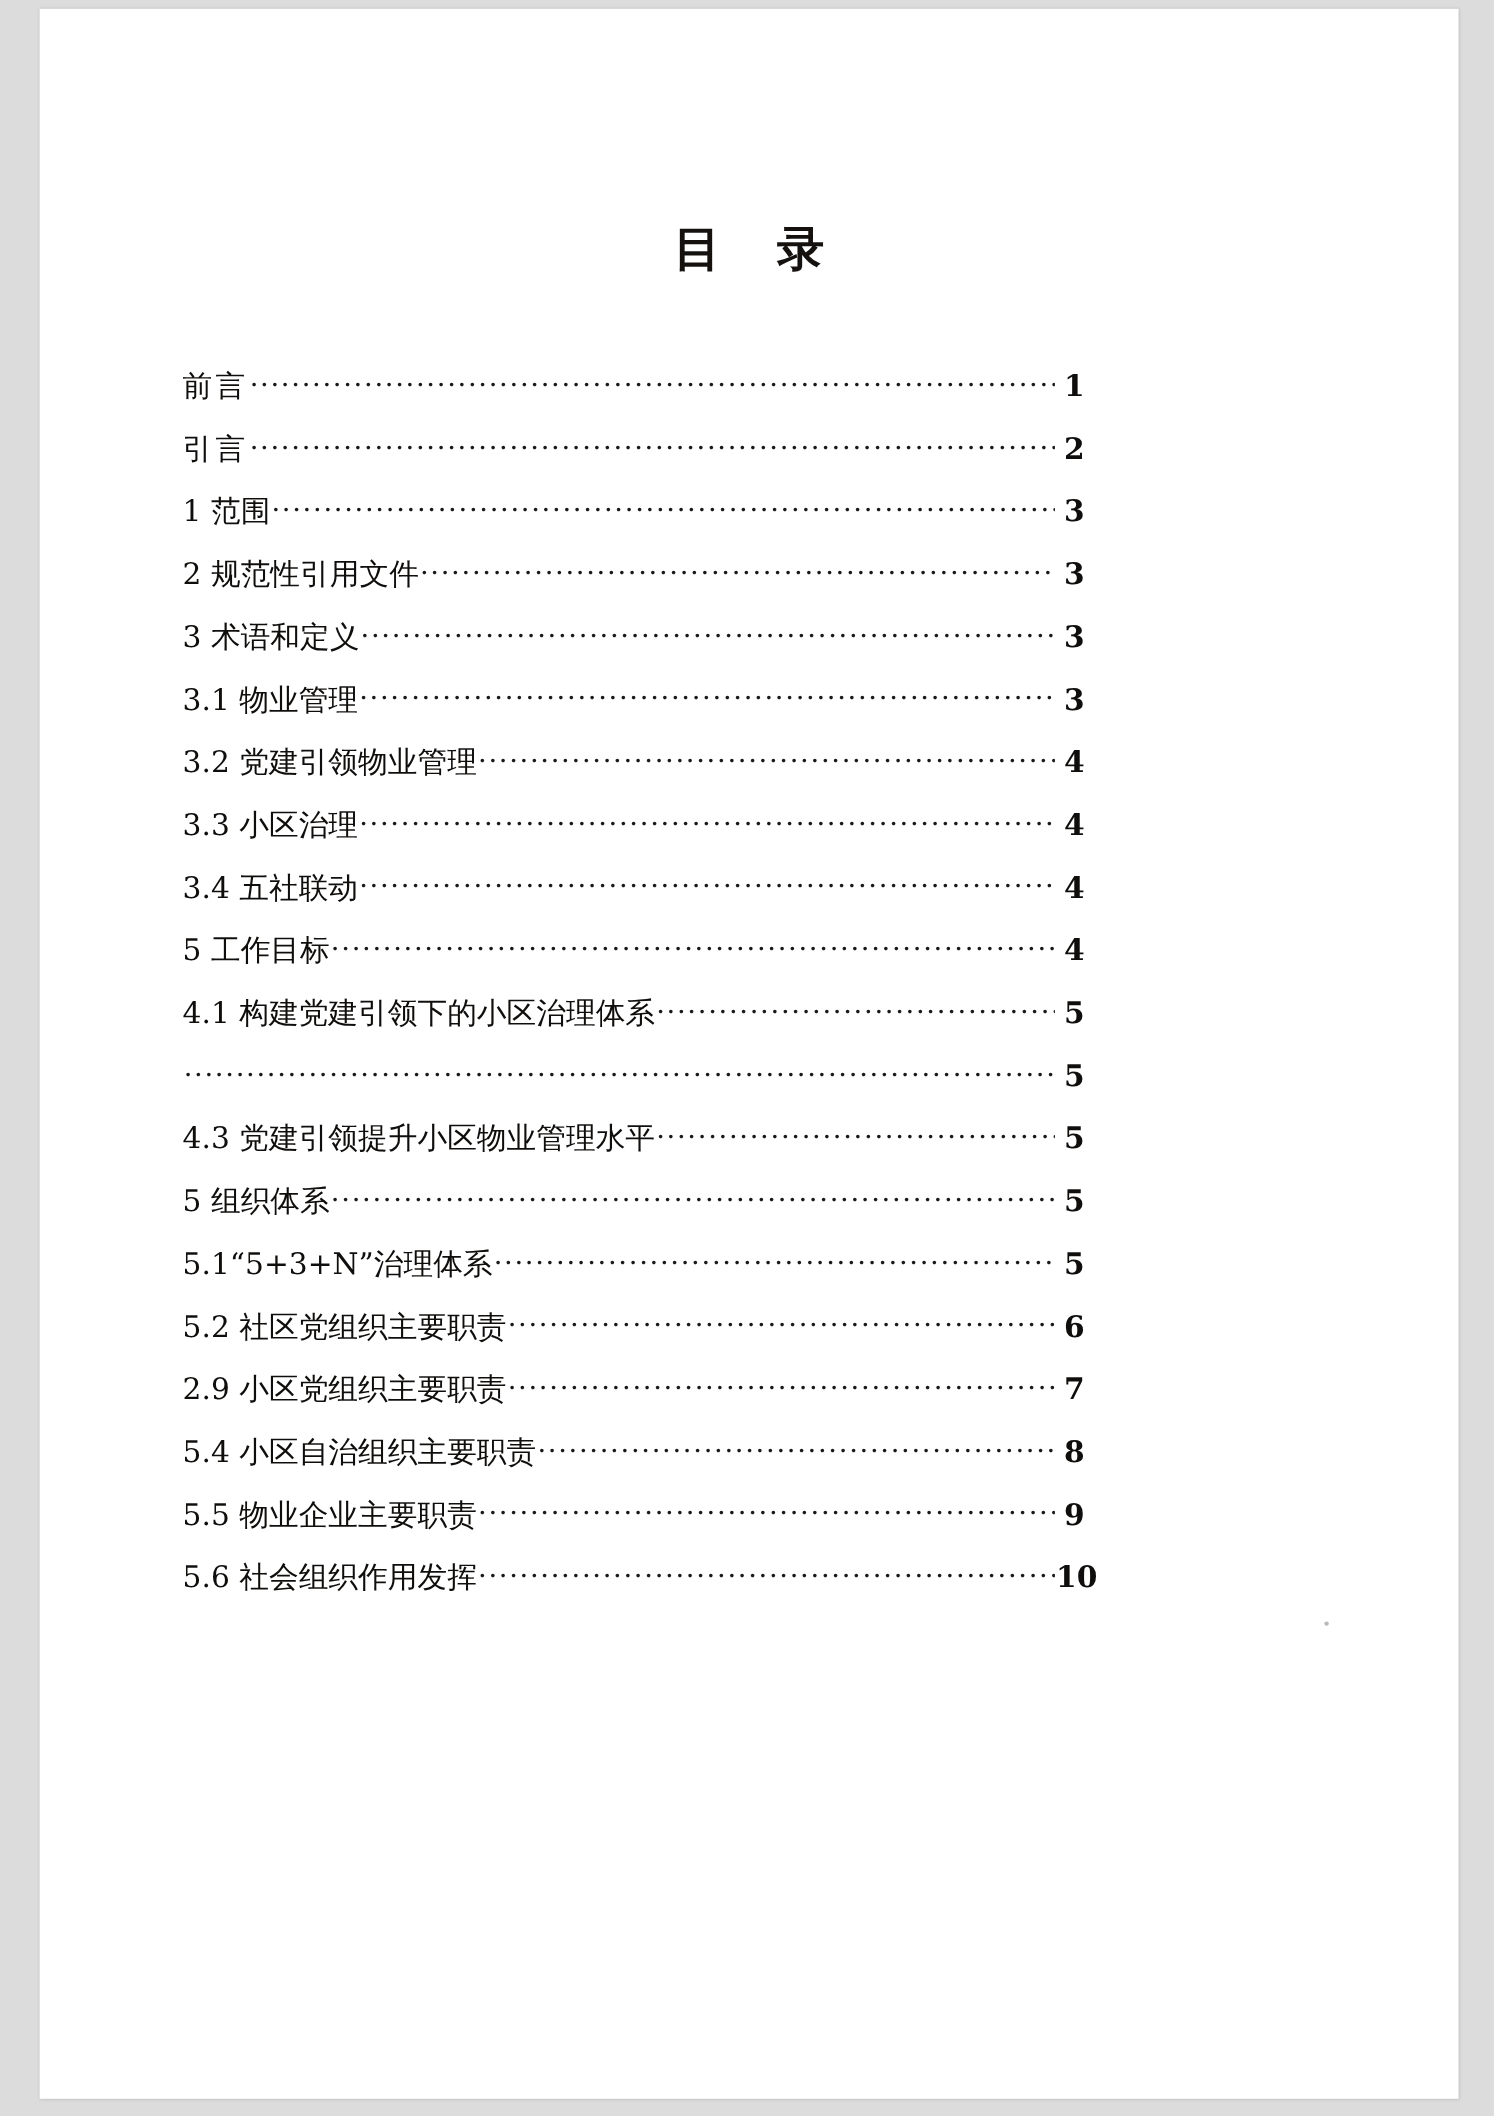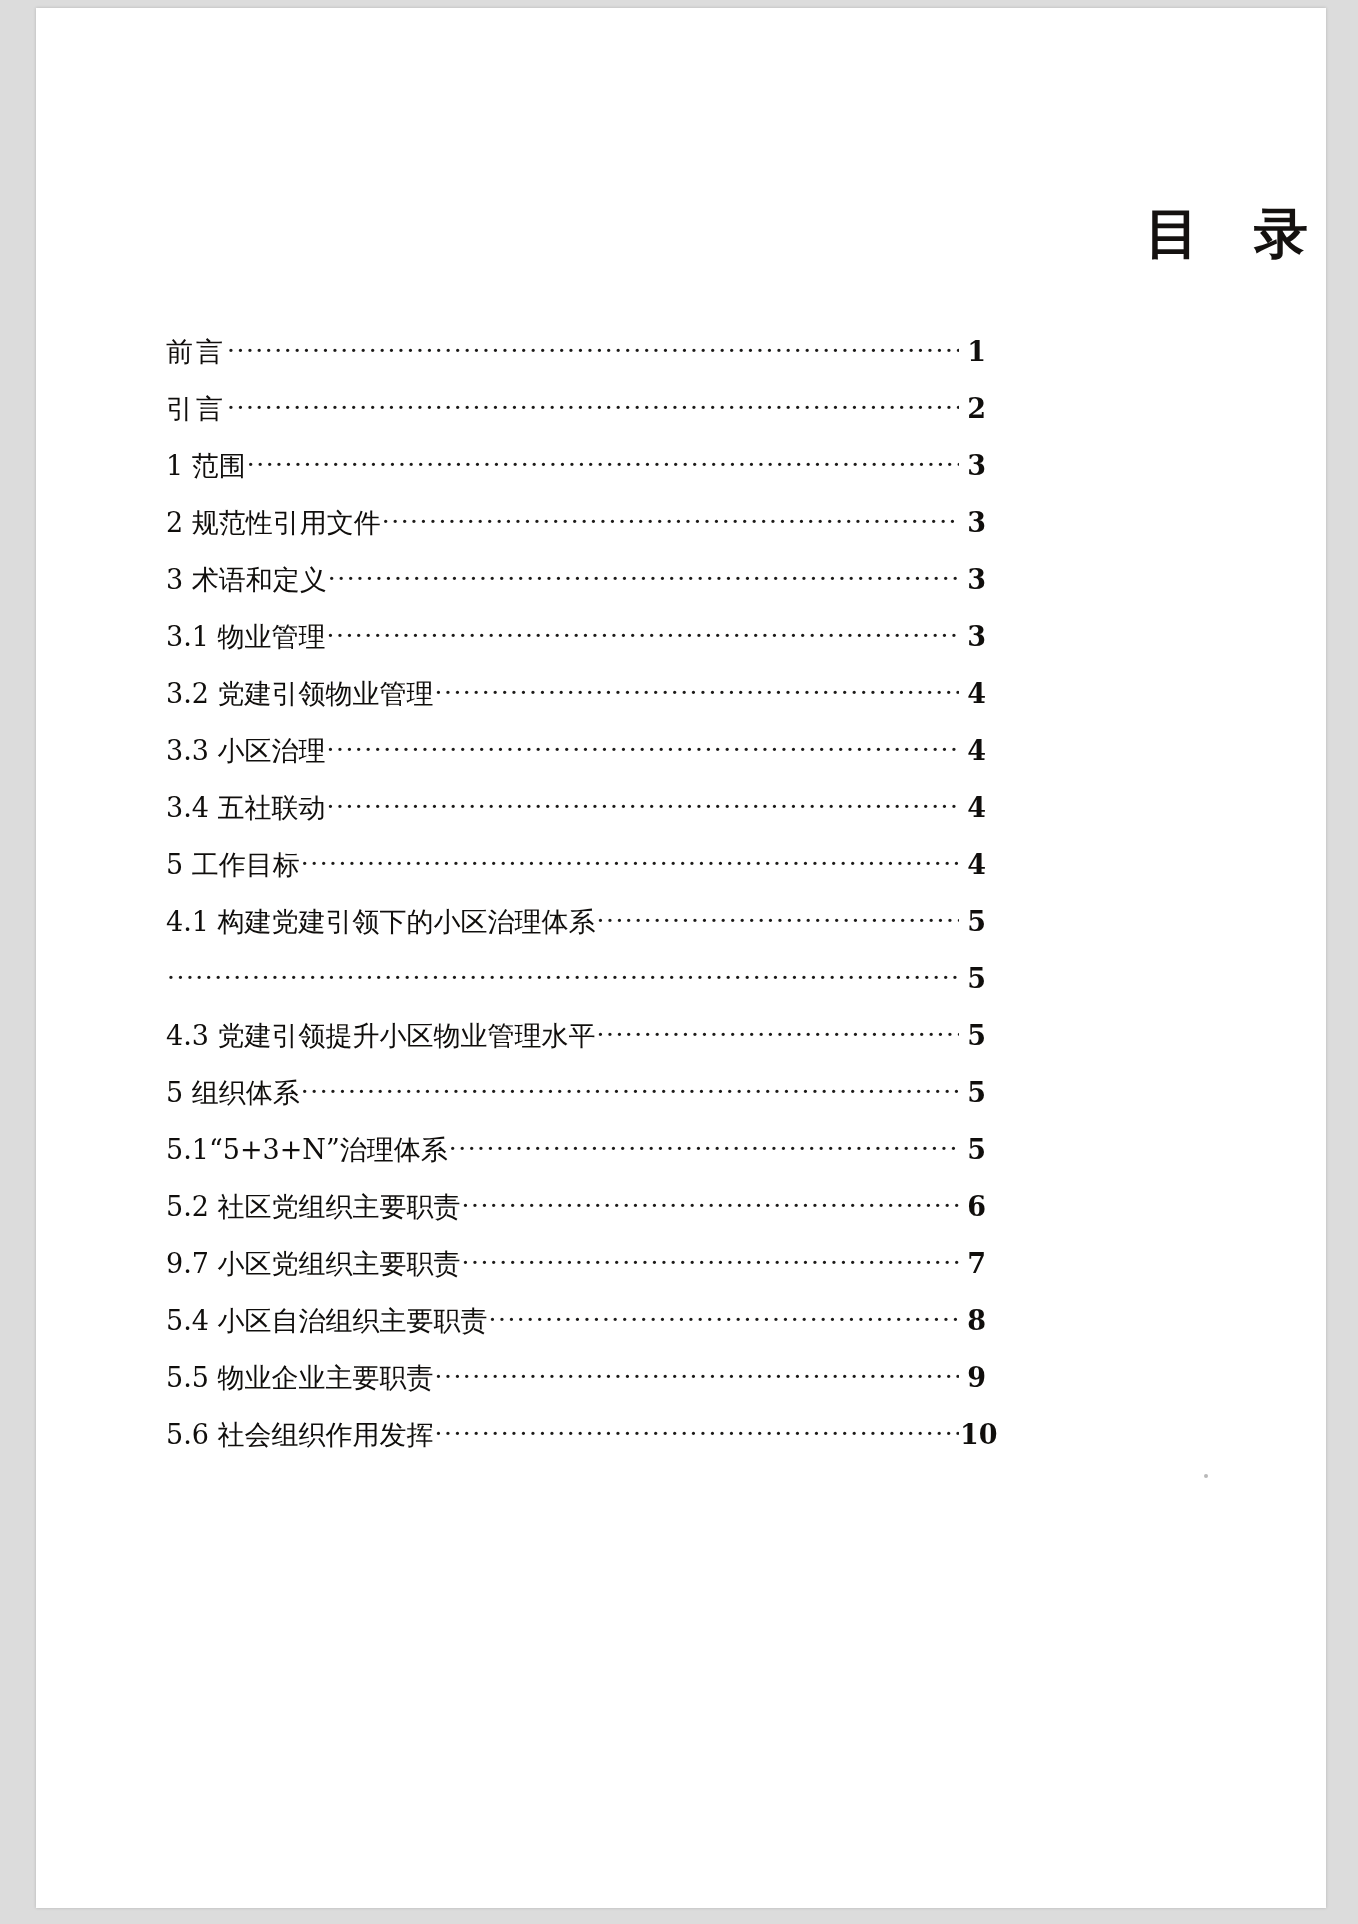--- a/index.html
+++ b/index.html
@@ -24,24 +24,24 @@
   }
   .page-inner {
     position: absolute;
     left: 0;
     top: 0;
     right: 0;
     bottom: 0;
     padding: 0;
   }
   .toc-title {
-    text-align: right;
+    text-align: center;
     font-family: "DejaVu Serif", serif;
     font-weight: 700;
-    font-size: 54px;
+    font-size: 43px;
     letter-spacing: 18px;
     color: #14110f;
     margin-top: 190px;
     margin-bottom: 0;
     padding-left: 18px;
   }
   .toc-list {
     margin: 0;
     padding: 0;
     list-style: none;
@@ -184,21 +184,21 @@
           <span class="label">5.1“5+3+N”治理体系</span>
           <span class="leader">·························································································</span>
           <span class="page-num">5</span>
         </li>
         <li class="toc-entry bold">
           <span class="label">5.2 社区党组织主要职责</span>
           <span class="leader">·························································································</span>
           <span class="page-num">6</span>
         </li>
         <li class="toc-entry bold">
-          <span class="label">9.7 小区党组织主要职责</span>
+          <span class="label">2.9 小区党组织主要职责</span>
           <span class="leader">·························································································</span>
           <span class="page-num">7</span>
         </li>
         <li class="toc-entry bold">
           <span class="label">5.4 小区自治组织主要职责</span>
           <span class="leader">·························································································</span>
           <span class="page-num">8</span>
         </li>
         <li class="toc-entry bold">
           <span class="label">5.5 物业企业主要职责</span>

